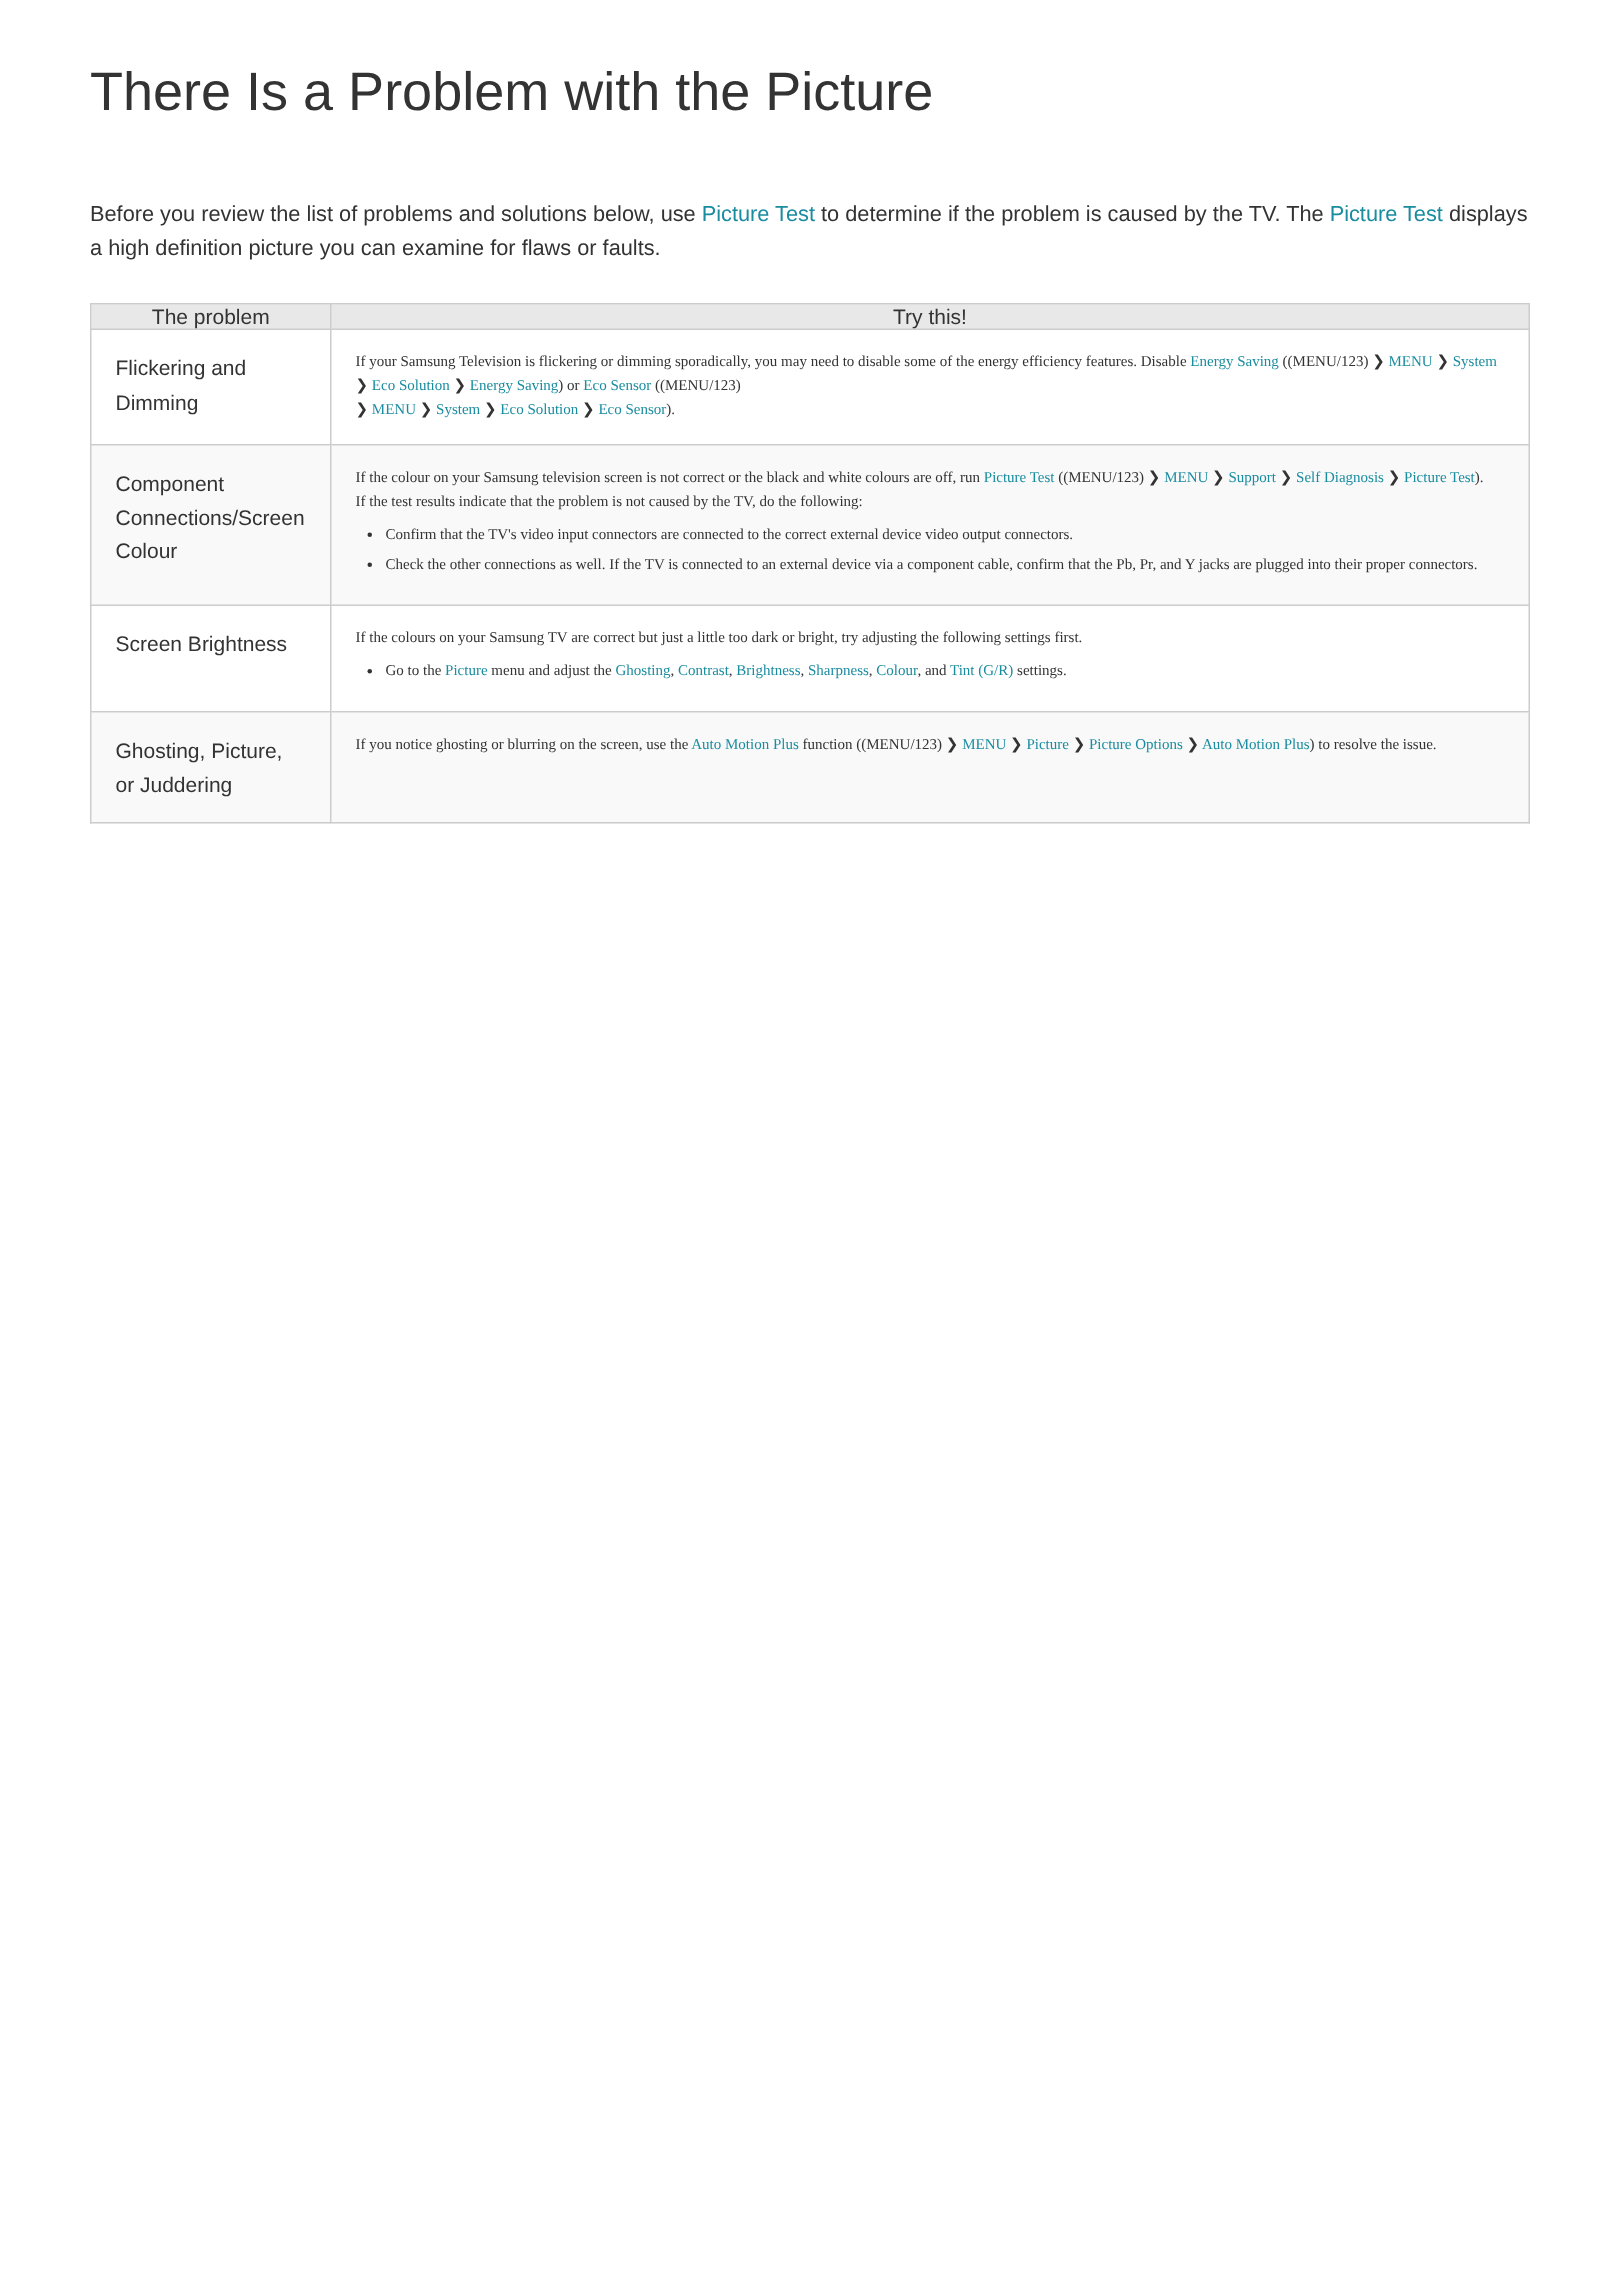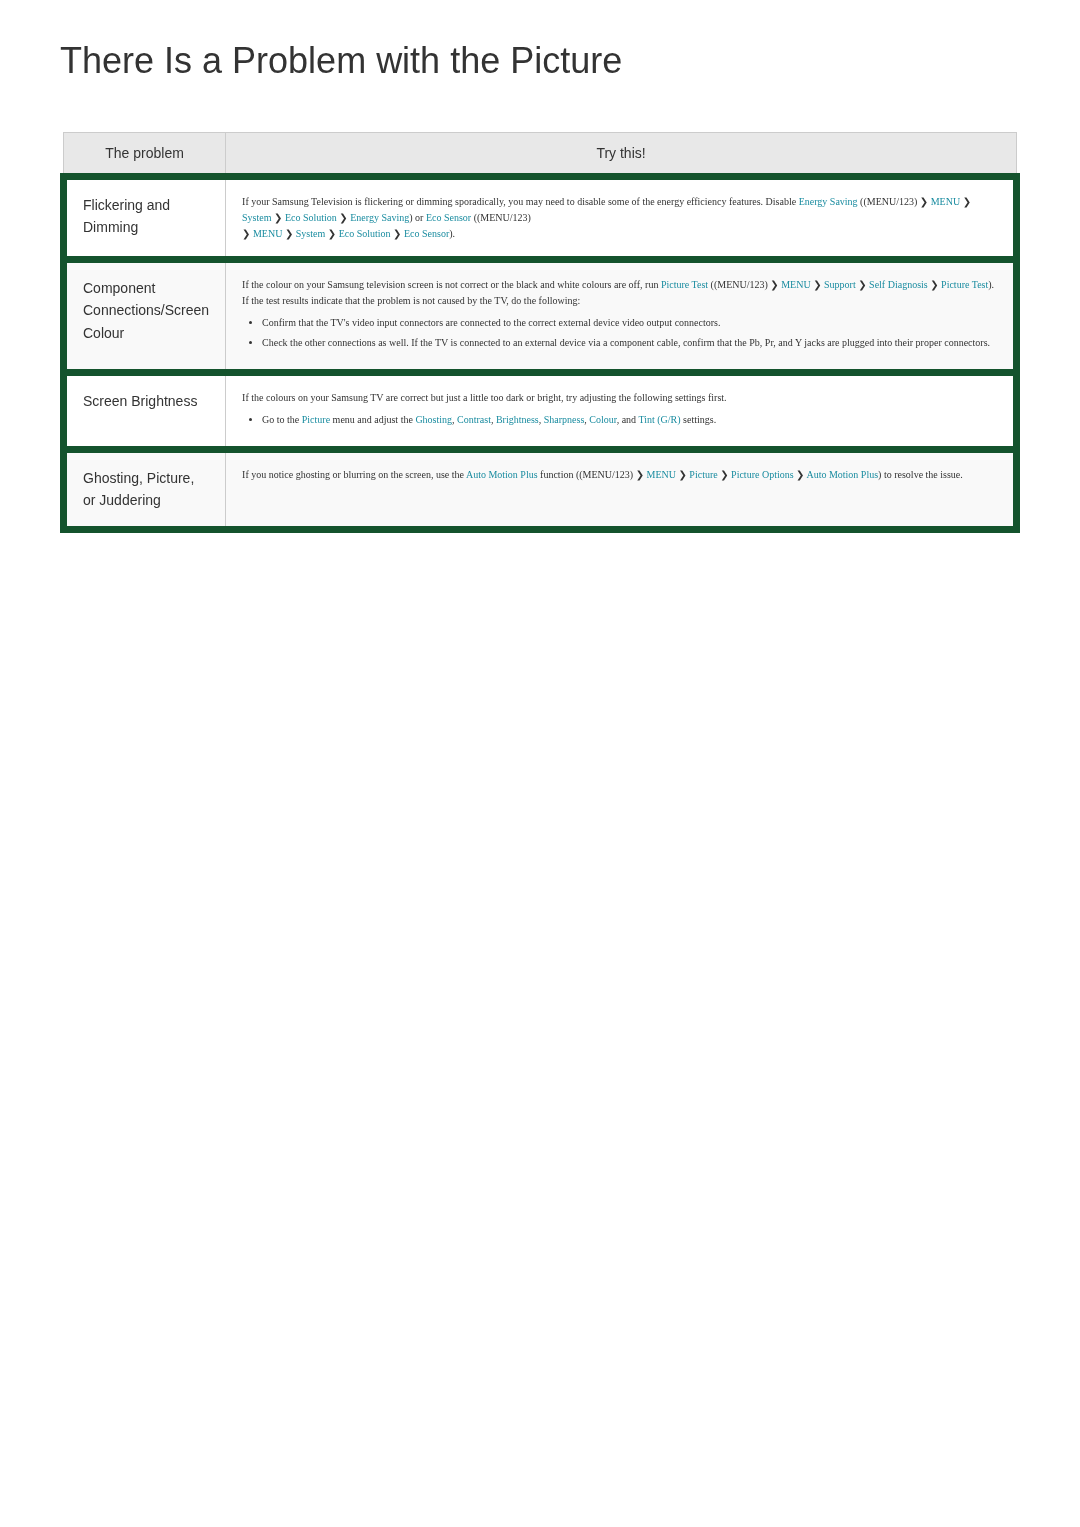--- a/index.html
+++ b/index.html
@@ -57,28 +57,28 @@
     table {
       width: 100%;
       border-collapse: collapse;
       font-size: 14px;
       margin-bottom: 40px;
     }
     table thead tr {
       background: #e8e8e8;
     }
     table thead th {
-      padding: 12px 16px;
+      padding: 0 16px;
       text-align: center;
       font-weight: 500;
       color: #333;
       border: 1px solid #ccc;
     }
     table tbody tr {
-      border: 7px solid #14532d;
+      border: 1px solid #14532d;
       vertical-align: top;
       margin-top: 33px;
     }
     table tbody tr:nth-child(even) {
       background: #f9f9f9;
     }
     table tbody td {
       padding: 14px 16px;
       border: 1px solid #ccc;
       line-height: 1.6;
@@ -105,20 +105,23 @@
     }
   </style>
 </head>
 <body>
 
 <h1>There Is a Problem with the Picture</h1>
 
 <div class="section">
 
 
+  <p class="intro-text">
+    Before you review the list of problems and solutions below, use <span class="teal">Picture Test</span> to determine if the problem is caused by the TV. The <span class="teal">Picture Test</span> displays a high definition picture you can examine for flaws or faults.
+  </p>
 
   <table>
     <thead>
       <tr>
         <th>The problem</th>
         <th>Try this!</th>
       </tr>
     </thead>
     <tbody>
 

